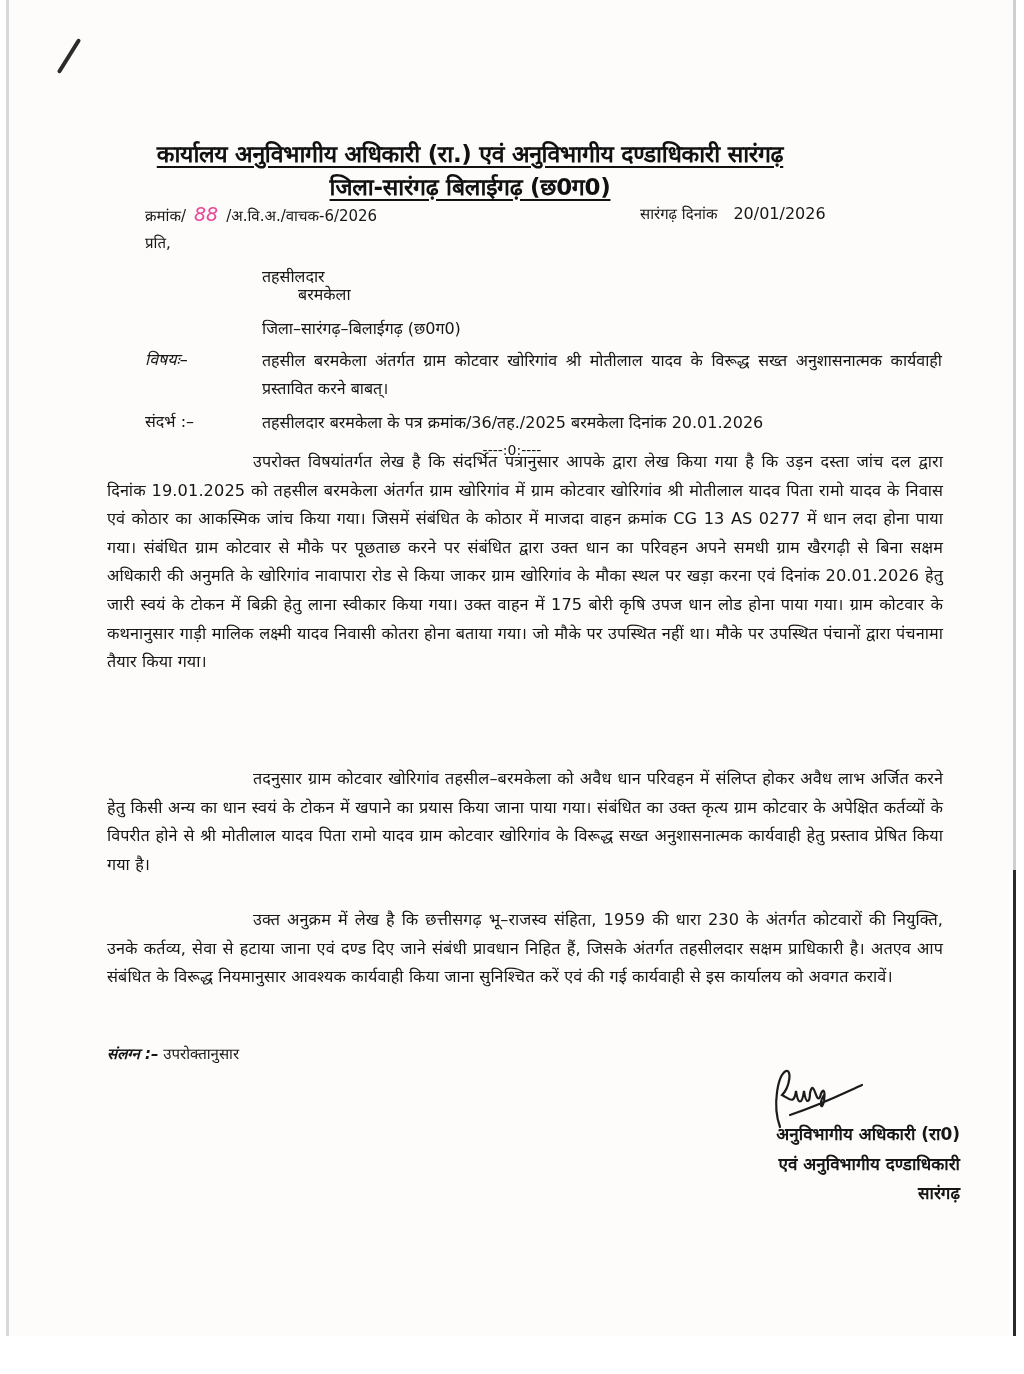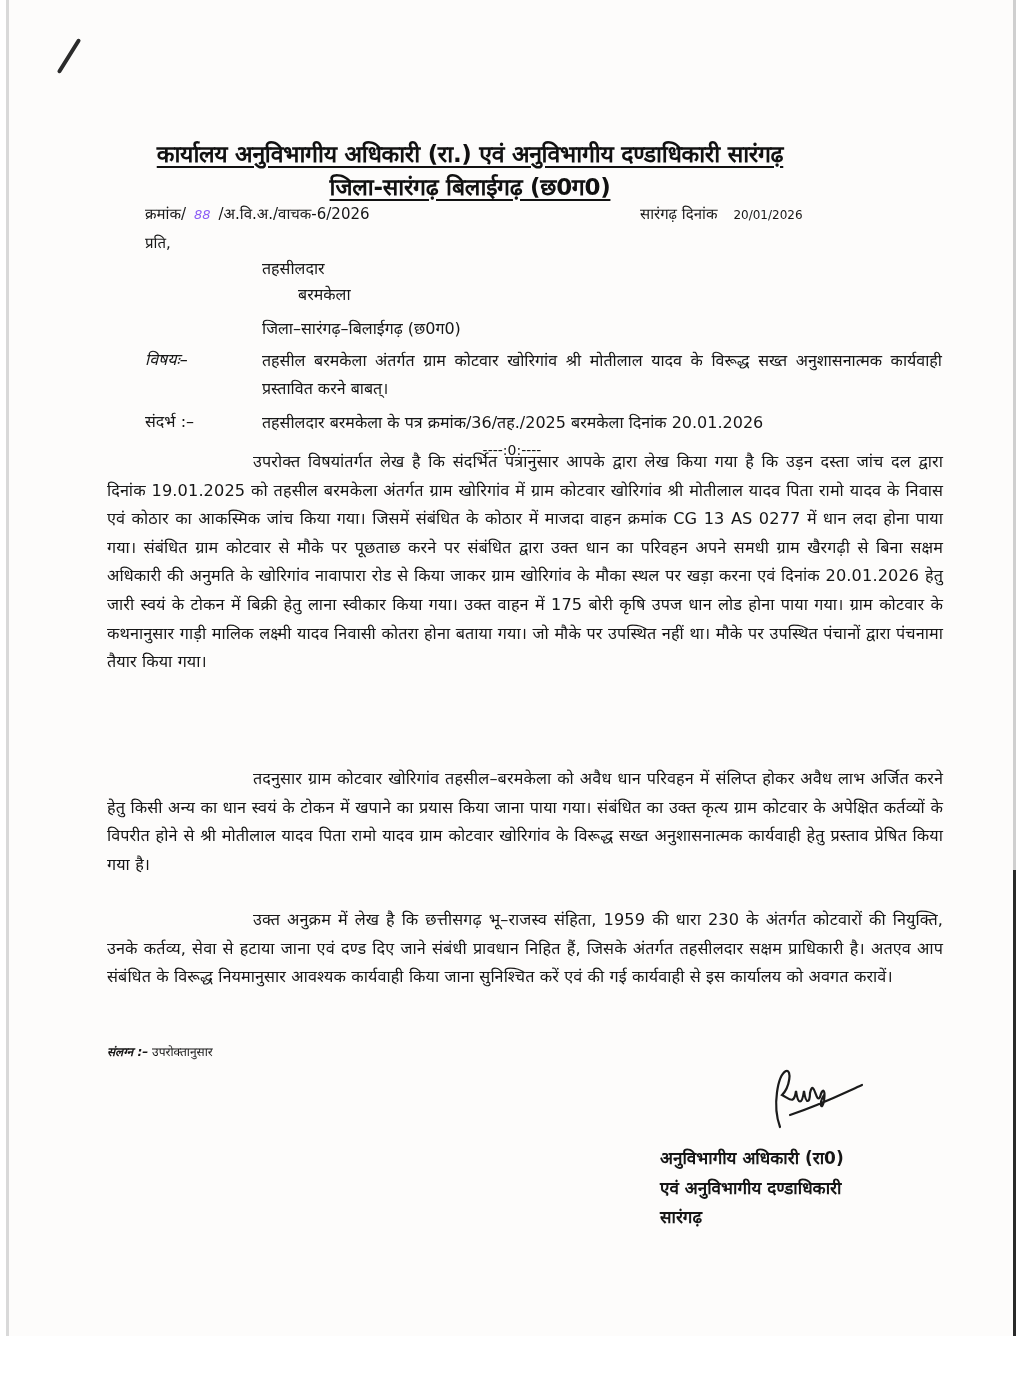--- a/index.html
+++ b/index.html
@@ -26,46 +26,46 @@
     background: #2b2b2b; border-radius: 2px; transform: rotate(32deg);
   }
   .header-title {
     position: absolute; left: 0; width: 940px; text-align: center;
     font-weight: bold; text-decoration: underline; text-underline-offset: 4px;
     font-size: 23px; letter-spacing: -0.3px; color: #111;
   }
   .ht1 { top: 137px; }
   .ht2 { top: 170px; }
   .ref-line { position: absolute; top: 203px; left: 145px; font-size: 15px; }
-  .ref-line .hand-num { color: #8b5cf6; font-style: italic; font-size: 13px; padding: 0 8px; }
+  .ref-line .hand-num { color: #ec4899; font-style: italic; font-size: 19px; padding: 0 8px; }
   .date-line { position: absolute; top: 203px; left: 640px; font-size: 15px; }
-  .date-line .d { padding-left: 16px; font-size: 12px; }
+  .date-line .d { padding-left: 16px; font-size: 16px; }
   .prati { position: absolute; top: 232px; left: 145px; font-size: 15px; }
   .addressee { position: absolute; left: 262px; font-size: 16px; line-height: 25px; }
-  .addr1 { top: 256px; } .addr2 { top: 282px; margin-left: 36px; } .addr3 { top: 308px; margin-top: 8px; }
+  .addr1 { top: 264px; } .addr2 { top: 282px; margin-left: 36px; } .addr3 { top: 308px; margin-top: 8px; }
   .label { position: absolute; left: 145px; font-size: 16px; }
   .para-text { position: absolute; left: 262px; width: 680px; font-size: 16px; line-height: 28px; text-align: justify; }
   .subj-lbl { top: 348px; font-style: italic; }
   .subj-text { top: 347px; }
   .sand-lbl { top: 410px; }
   .sand-text { top: 409px; }
   .divider { position: absolute; top: 442px; left: 0; width: 1024px; text-align: center; font-size: 14px; }
   .body-para {
     position: absolute; left: 107px; width: 836px; font-size: 16.2px; line-height: 28.6px;
     text-align: justify; text-indent: 146px; letter-spacing: 0.1px;
   }
   .p1 { top: 448px; }
   .p2 { top: 765px; }
   .p3 { top: 906px; }
-  .enclosure { position: absolute; top: 1043px; left: 107px; font-size: 12px; }
+  .enclosure { position: absolute; top: 1043px; left: 107px; font-size: 15px; }
   .enclosure b { font-weight: bold; font-style: italic; }
   .signature {
     position: absolute; left: 760px; top: 1065px; width: 110px; height: 70px;
   }
-  .sig-block { position: absolute; left: 660px; width: 300px; text-align: left; font-weight: bold; font-size: 17px; margin-top: 24px; }
+  .sig-block { position: absolute; left: 660px; width: 300px; text-align: right; font-weight: bold; font-size: 17px; }
   .sb1 { top: 1122px; } .sb2 { top: 1152px; } .sb3 { top: 1181px; }
 </style>
 </head>
 <body>
 
 <div class="paper">
   <div class="pen-mark"></div>
 </div>
 
 <div class="header-title ht1">कार्यालय अनुविभागीय अधिकारी (रा.) एवं अनुविभागीय दण्डाधिकारी सारंगढ़</div>

